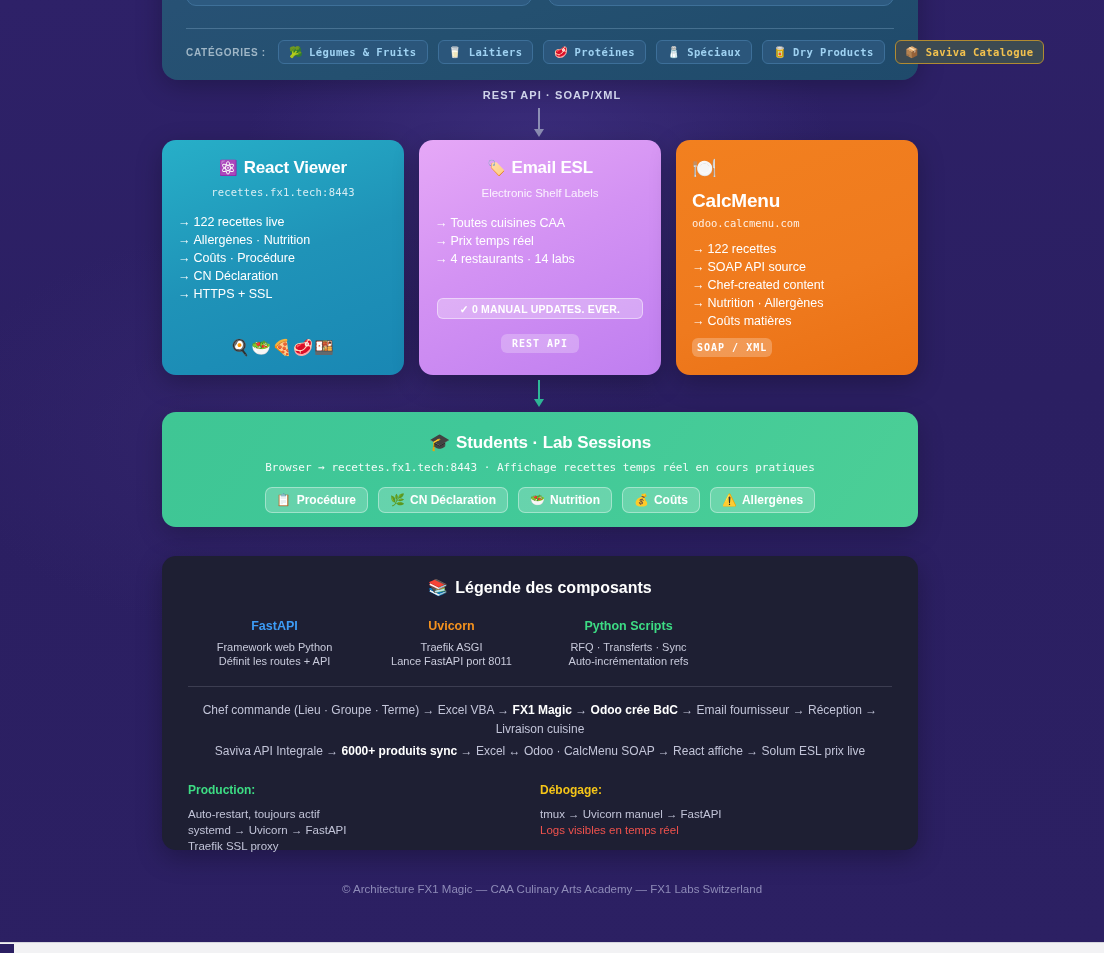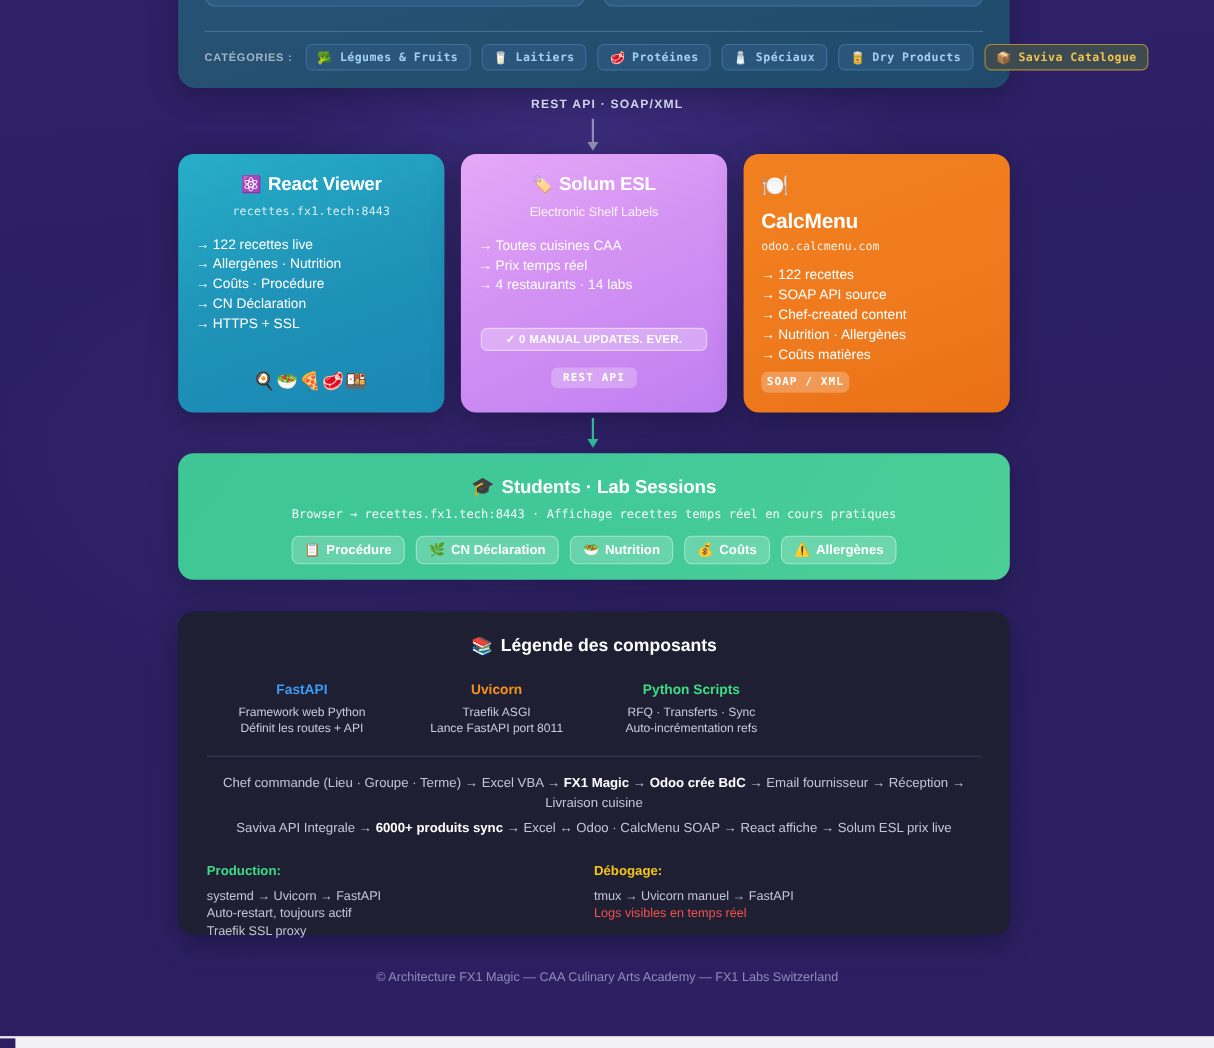--- a/index.html
+++ b/index.html
@@ -459,21 +459,21 @@
         <li><span class="ar">→</span><span>Coûts · Procédure</span></li>
         <li><span class="ar">→</span><span>CN Déclaration</span></li>
         <li><span class="ar">→</span><span>HTTPS + SSL</span></li>
       </ul>
       <div class="card-emojis">🍳🥗🍕🥩🍱</div>
     </div>
 
     <div class="card solum">
       <div class="card-title">
         <span class="emo">🏷️</span>
-        <span>Solum ESL</span>
+        <span>Email ESL</span>
       </div>
       <div class="card-sub">Electronic Shelf Labels</div>
       <ul class="card-list">
         <li><span class="ar">→</span><span>Toutes cuisines CAA</span></li>
         <li><span class="ar">→</span><span>Prix temps réel</span></li>
         <li><span class="ar">→</span><span>4 restaurants · 14 labs</span></li>
       </ul>
       <div class="pill-wide">✓ 0 MANUAL UPDATES. EVER.</div>
       <div class="pill-mono">
         <span>REST API</span>
@@ -553,22 +553,22 @@
     </div>
 
     <div class="legend-hr"></div>
 
     <div class="flow" id="flow1"><span>Chef commande (Lieu · Groupe · Terme) → Excel VBA → </span><b>FX1 Magic</b><span> → </span><b>Odoo crée BdC</b><span> → Email fournisseur → Réception → Livraison cuisine</span></div>
     <div class="flow second" id="flow2"><span>Saviva API Integrale → </span><b>6000+ produits sync</b><span> → Excel ↔ Odoo · CalcMenu SOAP → React affiche → Solum ESL prix live</span></div>
 
     <div class="two-col">
       <div>
         <h4 id="prod-h" style="color: rgb(61, 220, 132);">Production:</h4>
+        <div class="ln">Auto-restart, toujours actif</div>
         <div class="ln">systemd → Uvicorn → FastAPI</div>
-        <div class="ln">Auto-restart, toujours actif</div>
         <div class="ln">Traefik SSL proxy</div>
       </div>
       <div>
         <h4 id="dbg-h" style="color: rgb(245, 197, 24);">Débogage:</h4>
         <div class="ln">tmux → Uvicorn manuel → FastAPI</div>
         <div class="ln" id="dbg-alert" style="color: rgb(240, 82, 77);">Logs visibles en temps réel</div>
       </div>
     </div>
   </div>
 

